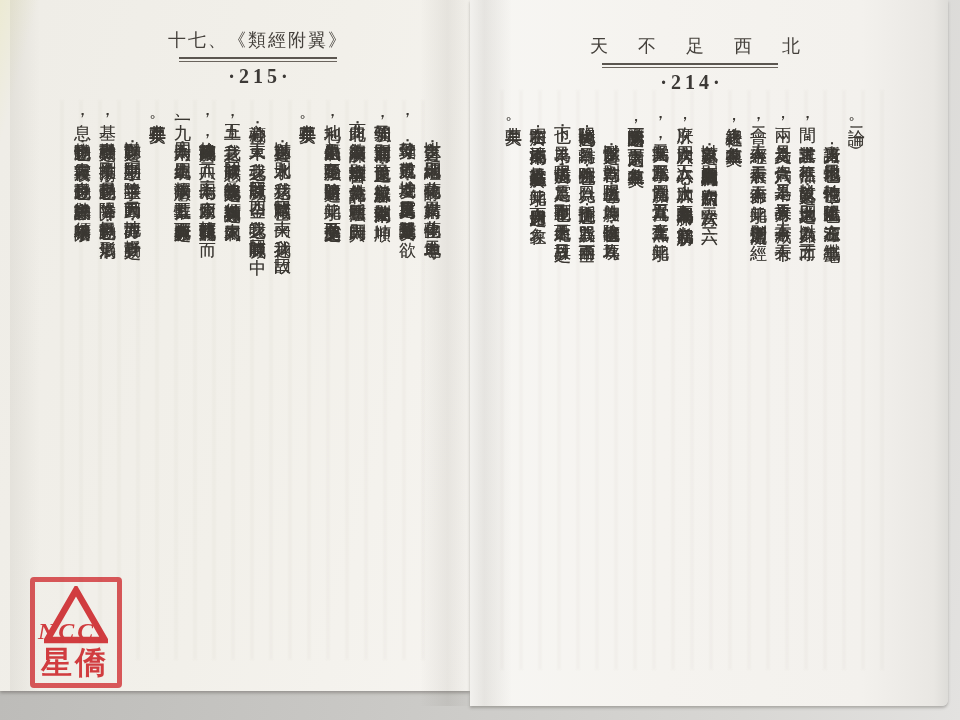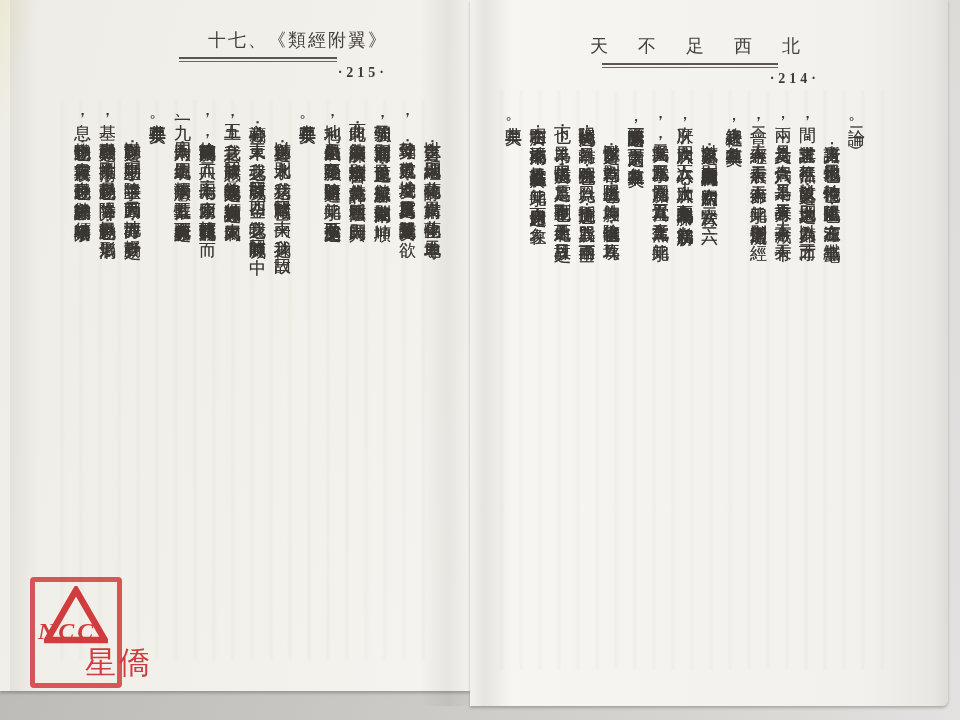--- a/index.html
+++ b/index.html
@@ -15,42 +15,42 @@
      background:linear-gradient(to right,rgba(120,115,105,.10),rgba(120,115,105,0));}
   .page-right{left:470px;width:478px;height:706px;
      background:linear-gradient(90deg,#f7f6f3 0%,#f5f3ef 40%,#f3f1ed 82%,#e9e7e3 97%,#dddcd8 100%);
      box-shadow:0 2px 3px rgba(60,55,50,.3);border-radius:0 0 6px 0;}
   .gutter{position:absolute;top:0;left:420px;width:92px;height:706px;pointer-events:none;z-index:3;
      background:linear-gradient(to right,rgba(90,84,74,0) 0%,rgba(90,84,74,.09) 30%,
         rgba(90,84,74,.02) 52%,rgba(90,84,74,.11) 70%,rgba(90,84,74,0) 100%);}
   .bleed{position:absolute;pointer-events:none;opacity:.7;filter:blur(1.3px);
      background:repeating-linear-gradient(90deg,rgba(128,118,96,.05) 0 4px,rgba(128,118,96,0) 4px 19px);}
   
-  .pg-header{position:absolute;text-align:right;color:#45413c;z-index:2;}
+  .pg-header{position:absolute;text-align:center;color:#45413c;z-index:2;}
   .pg-title{font-size:18px;letter-spacing:2px;white-space:nowrap;}
   .pg-title.spread{letter-spacing:30px;text-indent:30px;}
   .rule{height:2px;border-top:2px solid #5b5650;border-bottom:1px solid #6a645d;
         margin:5px auto 3px auto;}
-  .pg-num{font-size:14px;font-weight:bold;letter-spacing:4px;text-indent:4px;color:#3c3936;}
+  .pg-num{font-size:20px;font-weight:bold;letter-spacing:4px;text-indent:4px;color:#3c3936;}
   
   .cols{position:absolute;display:flex;flex-direction:row-reverse;z-index:2;}
   .col{writing-mode:vertical-rl;text-orientation:upright;
        font-size:17px;letter-spacing:.5px;color:#3a3732;
        text-shadow:0 0 .5px rgba(58,55,50,.55);}
   .cols-right .col{width:24.5px;line-height:24.5px;}
   .cols-left  .col{width:25px;line-height:25px;}
   
   .stamp{position:absolute;left:30px;top:577px;width:82px;height:101px;z-index:6;
      border:5px solid rgba(223,64,68,.85);border-radius:4px;
      mix-blend-mode:multiply;color:#de4045;}
   .stamp svg{position:absolute;left:9px;top:4px;}
   .stamp-ncc{position:absolute;left:3px;top:36px;font-style:italic;font-weight:bold;
      font-size:24px;letter-spacing:3px;font-family:"Liberation Serif",serif;}
-  .stamp-name{position:absolute;left:6px;top:60px;width:76px;font-weight:normal;
-     font-size:31px;letter-spacing:3px;white-space:nowrap;margin-left:44px;}
+  .stamp-name{position:absolute;left:6px;top:60px;width:76px;font-weight:bold;
+     font-size:31px;letter-spacing:3px;white-space:nowrap;}
 </style>
 </head>
 <body>
 
 <div class="scan">
 
   <div class="page page-left">
     <div class="bleed" style="left:60px;top:100px;width:380px;height:560px;"></div>
     <div class="pg-header" style="top:28px;left:128px;width:260px;">
       <div class="pg-title">十七、《類經附翼》</div>

